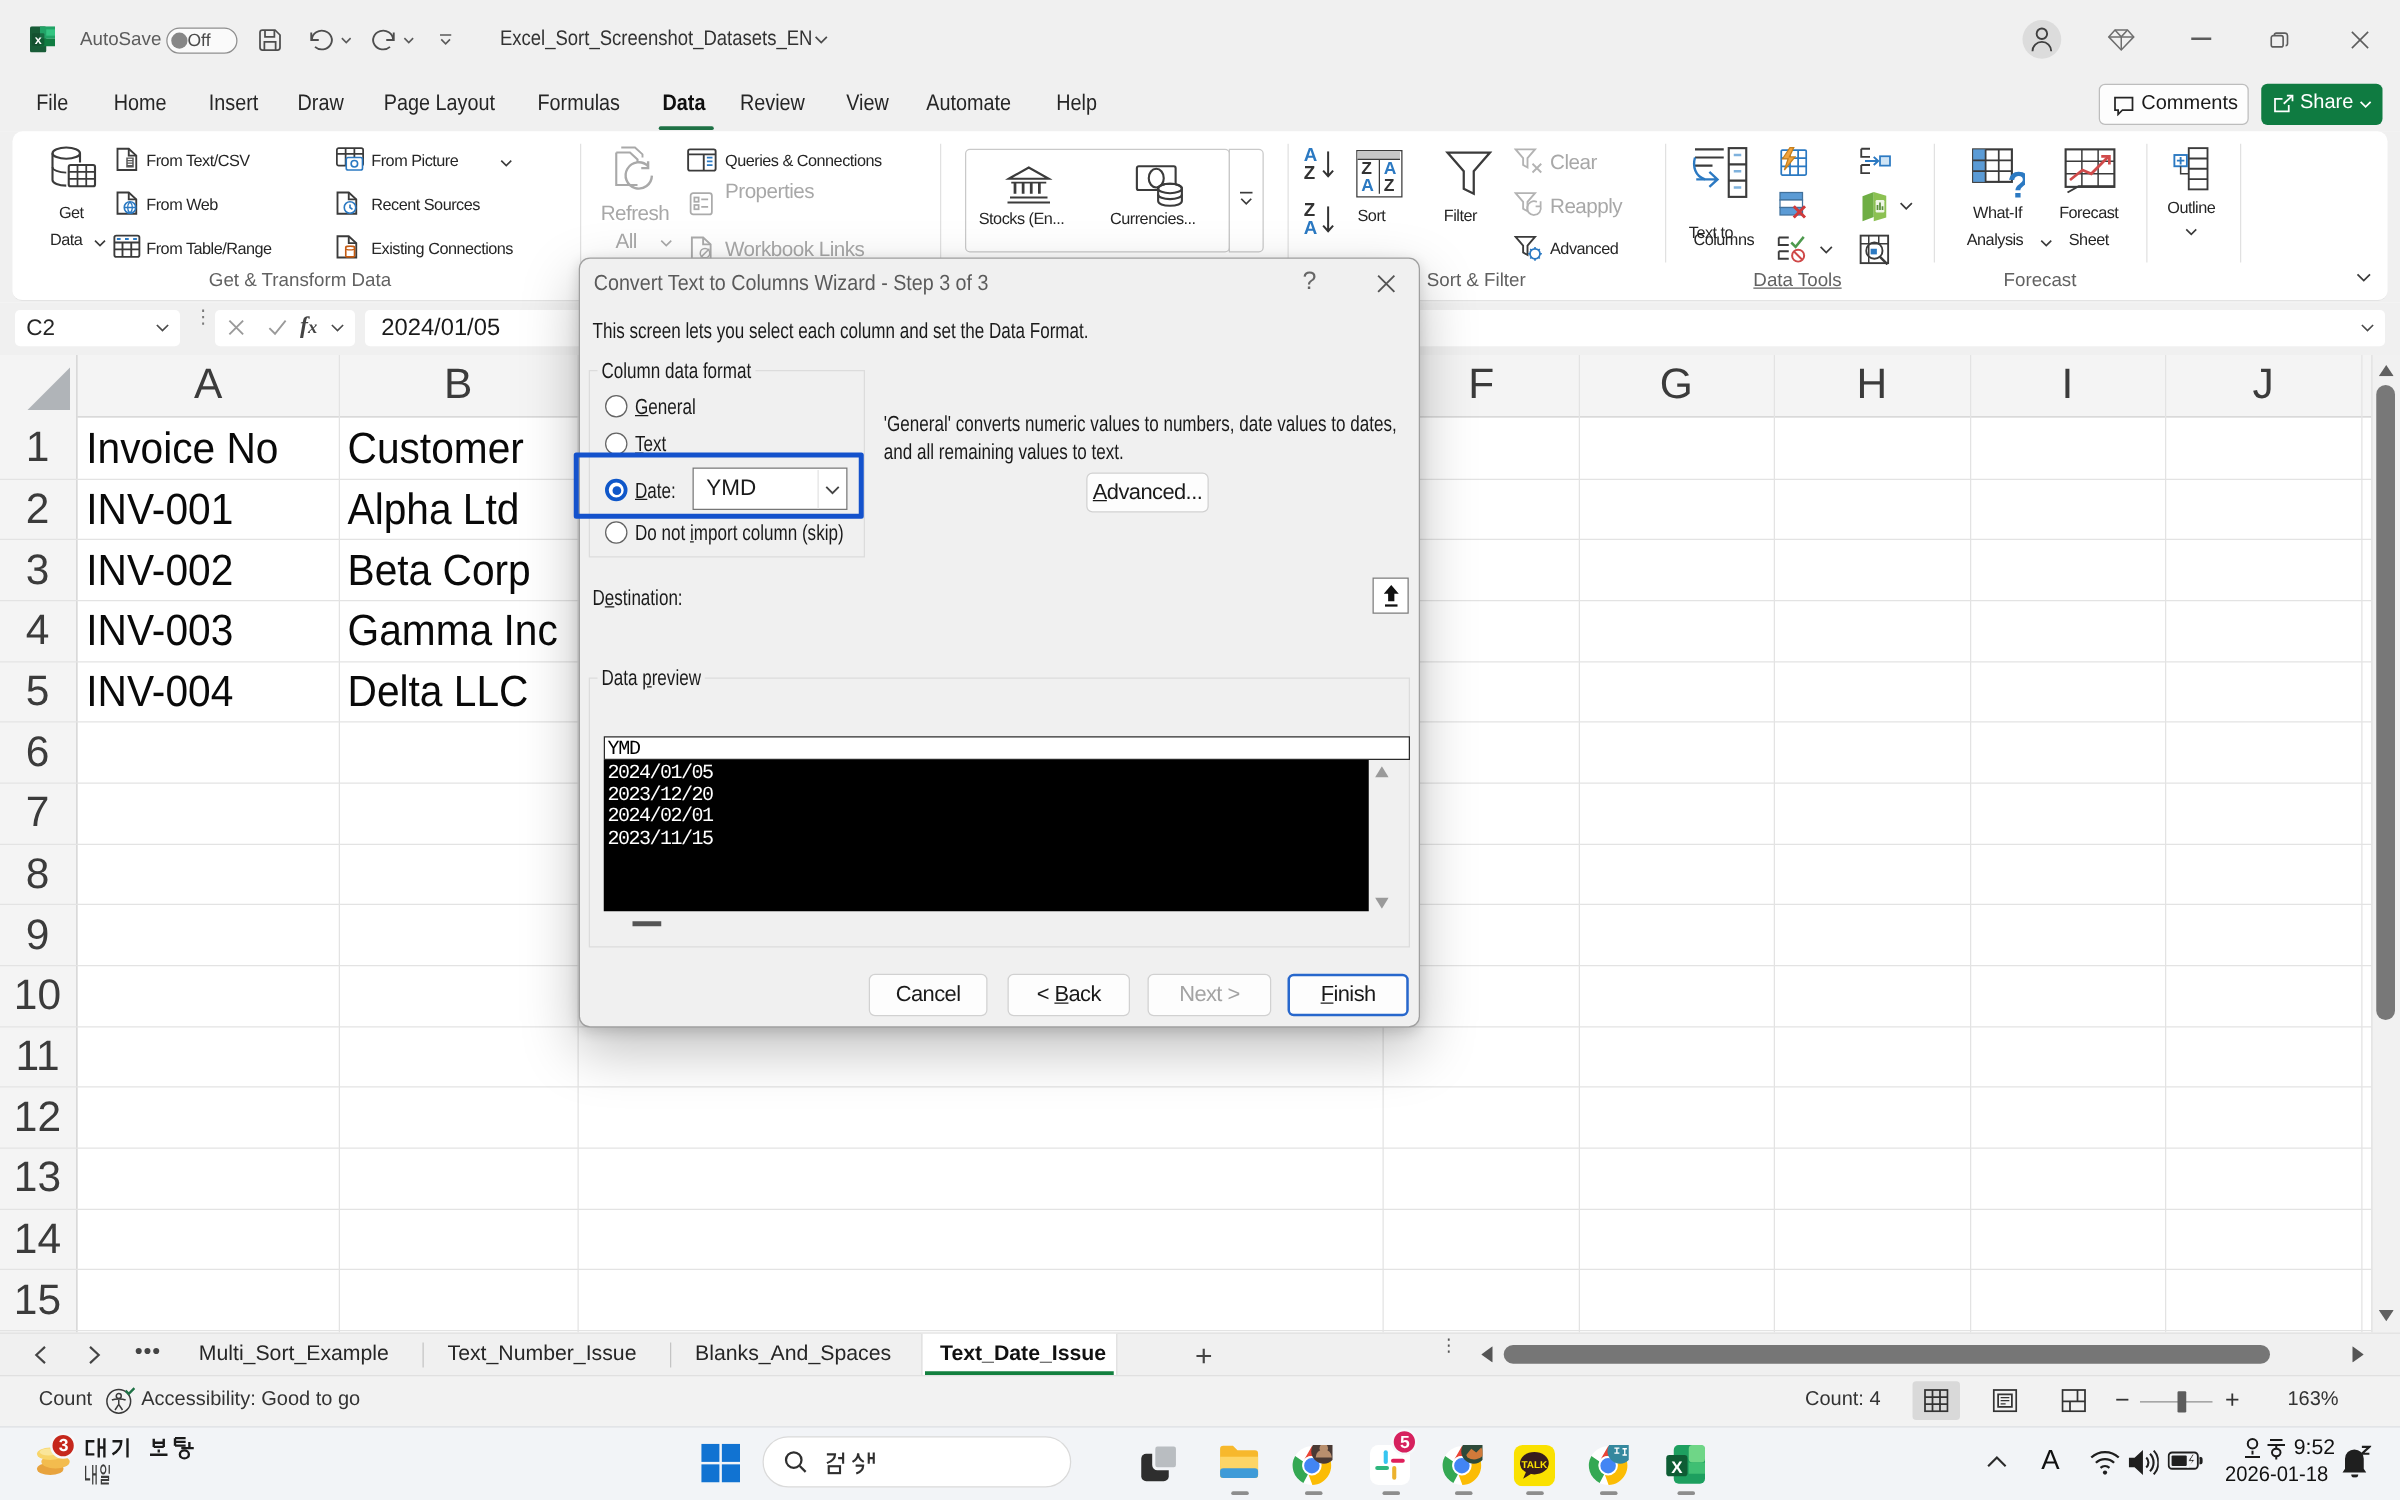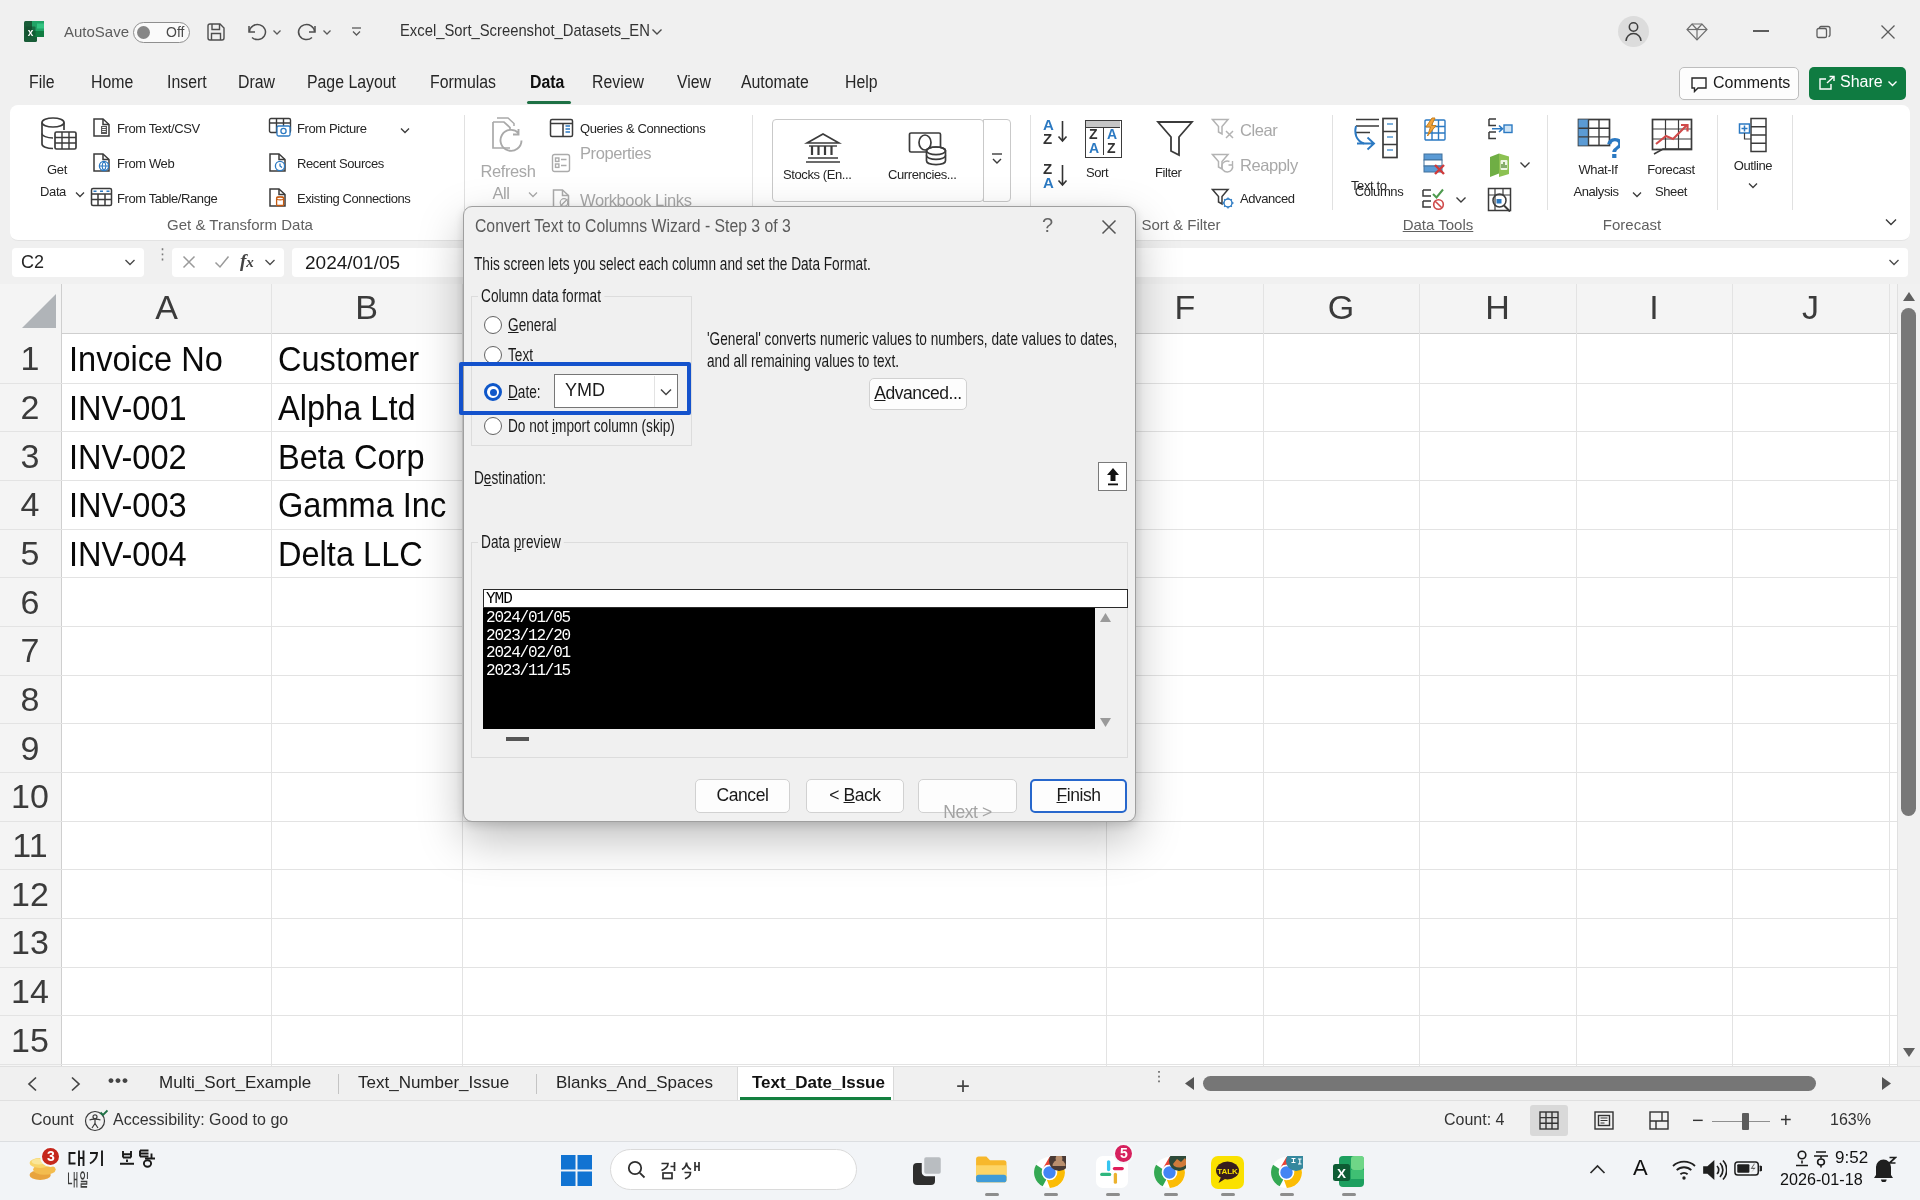--- a/index.html
+++ b/index.html
@@ -51,21 +51,21 @@
       <rect x="8" y="0" width="12" height="10" fill="#21a366"></rect>
       <rect x="8" y="10" width="12" height="6" fill="#107c41"></rect>
       <rect x="13" y="2.5" width="7" height="5" fill="#33c481"></rect>
       <rect x="1.5" y="5.5" width="10" height="10" rx="1" fill="#134a2c" opacity=".6"></rect>
       <text x="6.5" y="14.5" font-size="10" font-weight="bold" fill="#fff" text-anchor="middle" font-family="Liberation Sans">x</text>
     </svg>
     <div class="abs" style="left:64px;top:23px;font-size:15px;color:#5c5c5c;">AutoSave</div>
 
     <div class="abs" style="left:133px;top:22px;width:57px;height:21px;border:1px solid #8f8f8f;border-radius:11px;background:#fafafa;">
       <div class="abs" style="left:3px;top:3px;width:13px;height:13px;border-radius:50%;background:#868686;"></div>
-      <div class="abs" style="left:32px;top:1px;font-size:14px;color:#4a4a4a;">Off</div>
+      <div class="abs" style="left:16px;top:1px;font-size:14px;color:#4a4a4a;">Off</div>
     </div>
 
     <svg class="abs" style="left:206px;top:22px" width="20" height="20" viewBox="0 0 20 20" fill="none" stroke="#4e4e4e" stroke-width="1.4">
       <path d="M2 4 a2 2 0 0 1 2-2 H14 L18 6 V16 a2 2 0 0 1 -2 2 H4 a2 2 0 0 1 -2-2 Z"></path>
       <path d="M6 2 V7.5 H13.5 V2"></path>
         <path d="M5.5 18 V11.5 H14.5 V18"></path>
     </svg>
 
     <svg class="abs" style="left:246px;top:22px" width="22" height="20" viewBox="0 0 22 20" fill="none" stroke="#4e4e4e" stroke-width="1.5">
       <path d="M3 4 V10 H9"></path>
@@ -809,16 +809,16 @@
     <svg class="abs" style="left:636px;top:406px" width="11" height="9" viewBox="0 0 11 9">
         <path d="M5.5 0 L11 9 H0 Z" fill="#9a9a9a"></path>
       </svg>
     <svg class="abs" style="left:636px;top:511px" width="11" height="9" viewBox="0 0 11 9">
         <path d="M5.5 9 L11 0 H0 Z" fill="#9a9a9a"></path>
       </svg>
     <div class="abs" style="left:42px;top:530px;width:23px;height:4px;background:#555;"></div>
 
     <div class="btn" style="left:231px;top:572px;width:95px;height:34px;padding-top:5px;">Cancel</div>
     <div class="btn" style="left:342px;top:572px;width:98px;height:34px;padding-top:5px;">&lt; <u>B</u>ack</div>
-    <div class="btn" style="left:454px;top:572px;width:99px;height:34px;padding-top:22px;color:#a3a3a3;">Next &gt;</div>
+    <div class="btn" style="left:454px;top:572px;width:99px;height:34px;padding-top:5px;color:#a3a3a3;">Next &gt;</div>
     <div class="btn" style="left:566px;top:572px;width:97px;height:34px;padding-top:4px;border:2px solid #2767cc;"><u>F</u>inish</div>
   </div>
 </div>
 
 </body></html>

